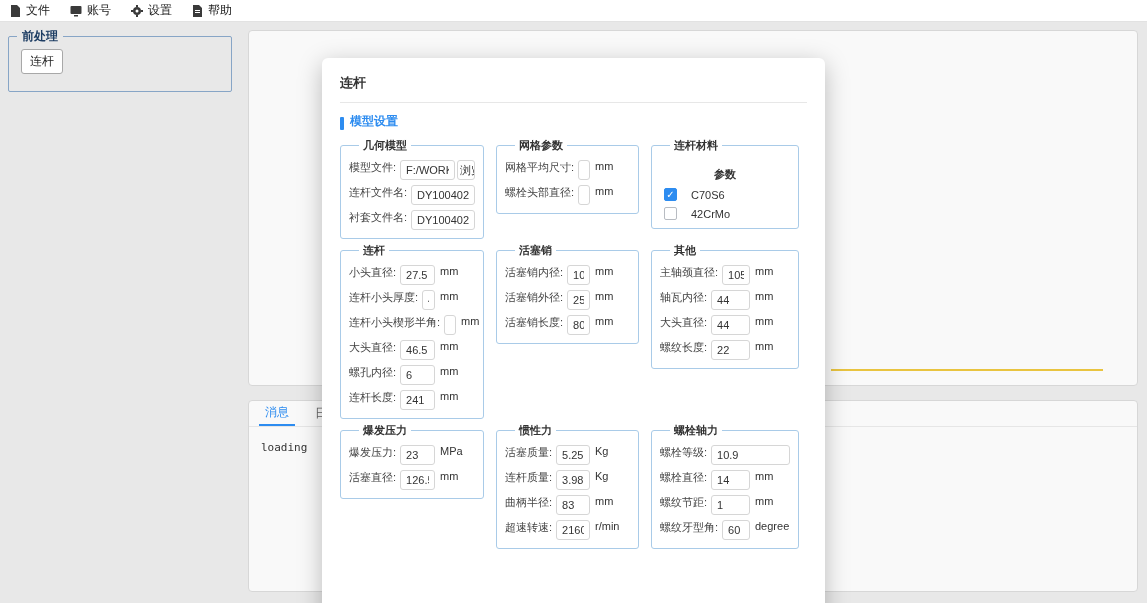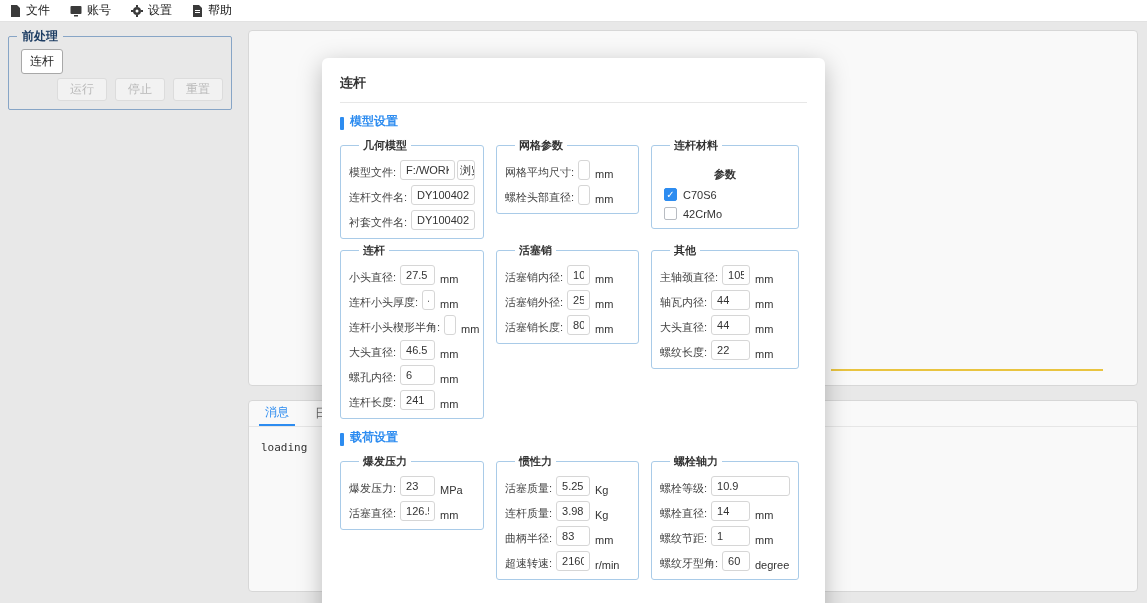--- a/index.html
+++ b/index.html
@@ -9,21 +9,21 @@
     background:#e8e8e8;
     font-family:"Liberation Sans","DejaVu Sans",sans-serif;
     color:#333;
   }
   
   .menubar { height:22px; background:#ffffff; border-bottom:1px solid #e2e2e2;
     display:flex; align-items:center; padding:0 10px; gap:20px; }
   .menu-item { display:flex; align-items:center; gap:5px; font-size:12px; color:#1b1b1b; cursor:default; }
   .menu-icon { display:inline-flex; }
   
-  .pre-panel { position:absolute; left:8px; top:36px; width:224px; height:74px;
+  .pre-panel { position:absolute; left:8px; top:36px; width:224px; height:56px;
     border:1px solid #87a5c6; border-radius:2px; }
   .pre-legend { position:absolute; top:-9px; left:8px; background:#e8e8e8; padding:0 5px;
     font-size:12px; font-weight:bold; color:#1d3d63; }
   .rod-btn { position:absolute; left:12px; top:12px; background:#fff; border:1px solid #a8a8a8;
     border-radius:3px; font-size:12px; padding:3px 8px; color:#222; font-family:inherit; }
   .pre-actions { position:absolute; right:8px; bottom:8px; display:flex; gap:8px; }
   .ghost-btn { background:#f2f2f2; border:1px solid #dcdcdc; border-radius:3px;
     color:#b9b9b9; font-size:12px; padding:2px 12px; font-family:inherit; }
   
   .workspace { position:absolute; left:248px; top:30px; width:890px; height:356px;
@@ -45,30 +45,30 @@
     padding:12px 18px; }
   .dlg-title { font-size:13px; font-weight:600; color:#333; margin:4px 0 10px; }
   .dlg-divider { border-bottom:1px solid #e7e7e7; margin-bottom:4px; }
   .sec-header { display:flex; align-items:flex-end; gap:6px; margin:10px 0 8px; }
   .sec-bar { width:4px; height:13px; background:#2d8cf0; border-radius:1px; }
   .sec-text { color:#2d8cf0; font-size:12px; font-weight:700; }
   .fs-row { display:flex; gap:12px; align-items:flex-start; margin-bottom:4px; }
   fieldset.fs { border:1px solid #a9cbe8; border-radius:3px; margin:0; padding:2px 8px 8px; min-width:0; }
   fieldset.fs legend { font-size:11px; font-weight:600; color:#333; padding:0 4px; margin-left:10px; }
   .col-a { width:144px; } .col-b { width:143px; } .col-c { width:148px; }
-  .frow { display:flex; align-items:flex-end; margin-top:5px; height:20px; }
+  .frow { display:flex; align-items:flex-start; margin-top:5px; height:20px; }
   .flabel { font-size:11px; color:#444; white-space:nowrap; margin-right:4px; flex-shrink:0; }
   .finput { flex:1; min-width:0; height:20px; border:1px solid #d6d6d6; border-radius:3px;
     font-size:11px; padding:0 5px; color:#333; background:#fff; font-family:inherit; }
   .funit { font-size:11px; color:#333; width:40px; padding-left:5px; white-space:nowrap; flex-shrink:0; }
   .browse-btn { width:18px; height:20px; margin-left:2px; overflow:hidden; white-space:nowrap;
     background:#fff; border:1px solid #d6d6d6; border-radius:3px; font-size:11px; padding:0 2px;
     color:#333; font-family:inherit; flex-shrink:0; }
   .sub-legend { text-align:center; font-size:11px; font-weight:600; color:#333; margin-top:12px; }
-  .chk-row { display:flex; align-items:center; gap:6px; margin:6px 0 0 4px; }
+  .chk-row { display:flex; align-items:center; gap:14px; margin:6px 0 0 4px; }
   .checkbox { width:13px; height:13px; border:1px solid #b8bcc2; border-radius:2px; background:#fff;
     display:inline-flex; align-items:center; justify-content:center; flex-shrink:0; }
   .checkbox.checked { background:#2d8cf0; border-color:#2d8cf0; }
   .checkbox.checked::after { content:"✓"; color:#fff; font-size:10px; line-height:1; }
   .chk-label { font-size:11px; color:#333; }
 </style>
 </head>
 <body>
 
 <div class="menubar">
@@ -110,25 +110,20 @@
           <rect x="3" y="7" width="5" height="1" fill="#fff"></rect>
         </svg>
     </span>
     <span>帮助</span>
   </div>
 </div>
 
 <div class="pre-panel">
   <span class="pre-legend">前处理</span>
   <button class="rod-btn">连杆</button>
-  <div class="pre-actions">
-    <button class="ghost-btn">运行</button>
-    <button class="ghost-btn">停止</button>
-    <button class="ghost-btn">重置</button>
-  </div>
 </div>
 
 <div class="workspace">
   <div class="yellow-line"></div>
 </div>
 
 <div class="console">
   <div class="cs-tabbar">
     <span class="cs-tab active">消息</span>
     <span class="cs-tab">日志</span>
@@ -258,24 +253,20 @@
         <span class="funit">mm</span>
       </div>
       <div class="frow">
         <span class="flabel">螺纹长度:</span>
         <input class="finput" value="22" style="">
         <span class="funit">mm</span>
       </div>
     </fieldset>
   </div>
 
-  <div class="sec-header">
-    <span class="sec-bar"></span>
-    <span class="sec-text">载荷设置</span>
-  </div>
   <div class="fs-row">
     <fieldset class="fs col-a">
       <legend>爆发压力</legend>
       <div class="frow">
         <span class="flabel">爆发压力:</span>
         <input class="finput" value="23" style="">
         <span class="funit">MPa</span>
       </div>
       <div class="frow">
         <span class="flabel">活塞直径:</span>

